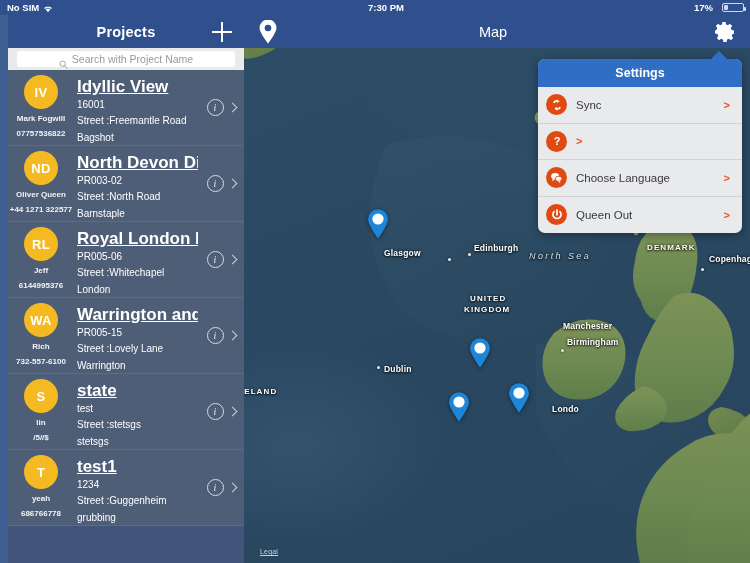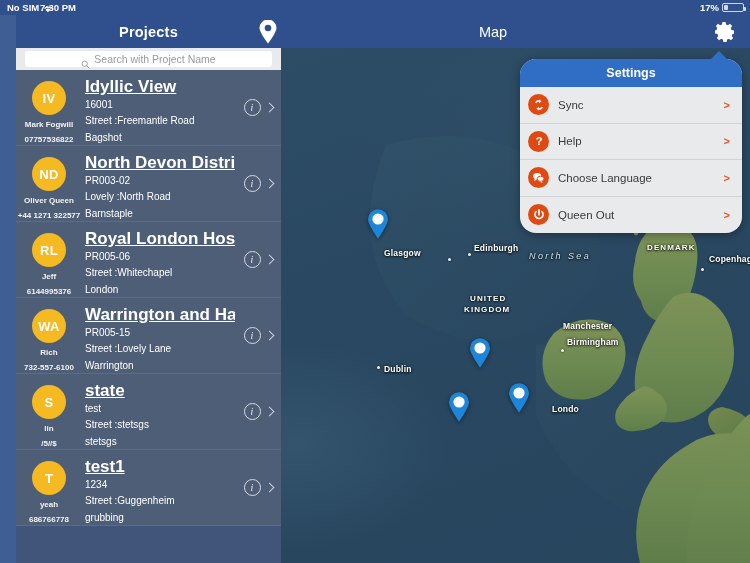--- a/index.html
+++ b/index.html
@@ -12,36 +12,36 @@
   #app { position: relative; width: 750px; height: 563px; overflow: hidden; }
 
   
   .statusbar {
     position: absolute; top: 0; left: 0; width: 750px; height: 15px;
     background: #2f4f8d; color: #ffffff;
     font-size: 9.5px; font-weight: bold;
     display: flex; align-items: center;
   }
   .sb-left { position: absolute; left: 7px; display: flex; align-items: center; gap: 4px; }
-  .sb-center { position: absolute; left: 0; width: 732px; text-align: left; padding-left: 40px; }
-  .sb-right { position: absolute; right: 6px; display: flex; align-items: center; gap: 3px; }
+  .sb-center { position: absolute; left: 0; width: 732px; text-align: center; padding-left: 40px; }
+  .sb-right { position: absolute; right: 6px; display: flex; align-items: center; gap: 9px; }
   .wifi-ico { display:inline-block; width:10px; height:9px; position:relative; top:1px;}
   .batt-shell {
     width: 22px; height: 9px; border: 1.2px solid #cfd9ea; border-radius: 2px;
     position: relative; display: inline-block;
   }
   .batt-shell::after {
     content: ""; position: absolute; right: -3px; top: 2.5px;
     width: 2px; height: 4px; background: #cfd9ea; border-radius: 0 1px 1px 0;
   }
   .batt-fill { position: absolute; left: 1px; top: 1px; bottom: 1px; width: 4px; background: #cfd9ea; border-radius: 1px; }
 
   
   .left-panel {
-    position: absolute; top: 15px; left: 16px; width: 265px; height: 548px;
+    position: absolute; top: 15px; left: 8px; width: 236px; height: 548px;
     background: #41557a;
   }
   .left-header {
     height: 33px; background: #2f4f8d;
     display: flex; align-items: center; justify-content: center;
     position: relative; color: #fff;
   }
   .left-title { font-size: 14.5px; font-weight: bold; letter-spacing: .2px; }
   .plus-btn {
     position: absolute; right: 12px; top: 50%; transform: translateY(-50%);
@@ -60,21 +60,21 @@
   }
   .search-ico { width: 9px; height: 9px; position: relative; top:0; }
   .search-ph { color: #9a9a9e; font-size: 10.5px; }
 
   .list { position: absolute; top: 55px; left: 0; right: 0; bottom: 0; overflow: hidden; }
   .row {
     display: flex; height: 76px; background: #4e5e76;
     border-bottom: 1px solid #5d6c83; position: relative;
   }
   .row-left {
-    width: 66px; flex: none; padding-top: 11px;
+    width: 66px; flex: none; padding-top: 5px;
     display: flex; flex-direction: column; align-items: center;
   }
   .avatar {
     width: 34px; height: 34px; border-radius: 50%;
     background: #f5b921; color: #ffffff;
     display: flex; align-items: center; justify-content: center;
     font-size: 13px; font-weight: bold; letter-spacing: .3px;
   }
   .contact-name { font-size: 8px; font-weight: bold; color: #f2f3f5; margin-top: 5px; line-height:1.2; }
   .contact-phone { font-size: 8px; font-weight: bold; color: #f2f3f5; margin-top: 5px; text-align:center; line-height:1.2; }
@@ -134,22 +134,22 @@
   .marker { position: absolute; width: 22px; height: 30px; cursor: pointer; }
   .marker svg { display: block; filter: drop-shadow(0 1px 2px rgba(0,0,0,.45)); }
 
   .legal {
     position: absolute; left: 24px; bottom: 8px; color: #c6d2da; font-size: 7px;
     text-decoration: underline; letter-spacing: .2px;
   }
 
   
   .popover {
-    position: absolute; right: 8px; top: 44px; width: 222px;
-    background: #e9eaec; border-radius: 16px; z-index: 60;
+    position: absolute; right: 8px; top: 44px; width: 204px;
+    background: #e9eaec; border-radius: 7px; z-index: 60;
     box-shadow: 0 2px 9px rgba(0,0,0,.35);
     overflow: hidden;
   }
   .pop-tail {
     position: absolute; right: 22px; top: 36px; width: 0; height: 0;
     border-left: 9px solid transparent; border-right: 9px solid transparent;
     border-bottom: 9px solid #2f6ec4; z-index: 61;
   }
   .pop-header {
     height: 28px; background: #2f6ec4; color: #fff;
@@ -337,21 +337,20 @@
         <span class="pop-label">Sync</span>
         <span class="pop-chev">&gt;</span>
       </div>
 
       <div class="pop-item">
         <span class="pop-ico">
           <svg width="14" height="14" viewBox="0 0 16 16">
             <text x="8" y="12.4" font-size="12.5" font-weight="bold" text-anchor="middle" fill="#fff" font-family="Liberation Sans, sans-serif">?</text>
           </svg>
         </span>
-        <span class="pop-label">Help</span>
         <span class="pop-chev">&gt;</span>
       </div>
 
       <div class="pop-item">
         <span class="pop-ico">
           <svg width="15" height="15" viewBox="0 0 16 16">
             <ellipse cx="6.6" cy="6.6" rx="4.3" ry="3.3" fill="#fff"></ellipse>
             <path d="M4 9.2 L3.4 12 L6.2 10.1Z" fill="#fff"></path>
             <ellipse cx="10.2" cy="9.4" rx="3.6" ry="2.8" fill="#fff" stroke="#e04a12" stroke-width="1"></ellipse>
             <path d="M11.4 11.6 L12.2 13.8 L9.6 12.4Z" fill="#fff"></path>
@@ -414,21 +413,21 @@
 
       <div class="row">
         <div class="row-left">
           <div class="avatar">ND</div>
           <div class="contact-name">Oliver Queen</div>
           <div class="contact-phone">+44 1271 322577</div>
         </div>
         <div class="row-body">
           <div class="proj-title">North Devon District Hospital</div>
           <div class="proj-line">PR003-02</div>
-          <div class="proj-line">Lovely :North Road</div>
+          <div class="proj-line">Street :North Road</div>
           <div class="proj-line">Barnstaple</div>
         </div>
         <div class="row-actions">
           <div class="info-btn">i</div>
           <div class="chev"></div>
         </div>
       </div>
 
       <div class="row">
         <div class="row-left">

